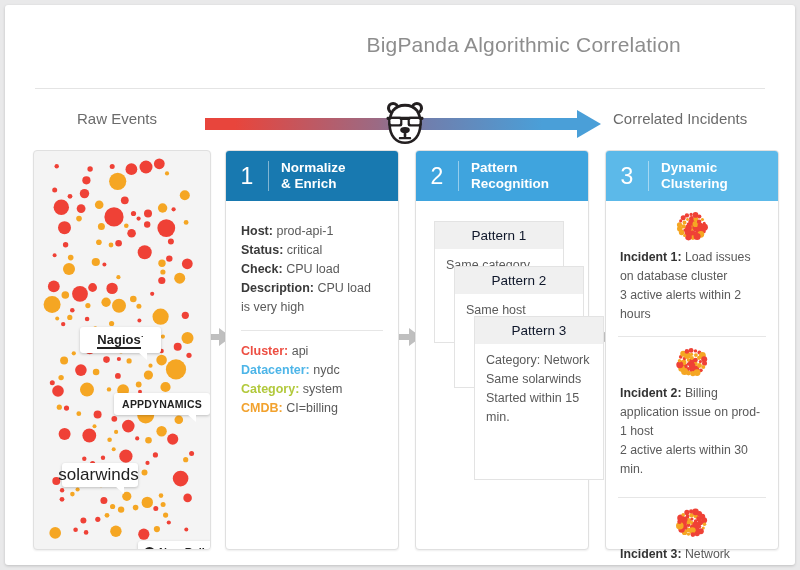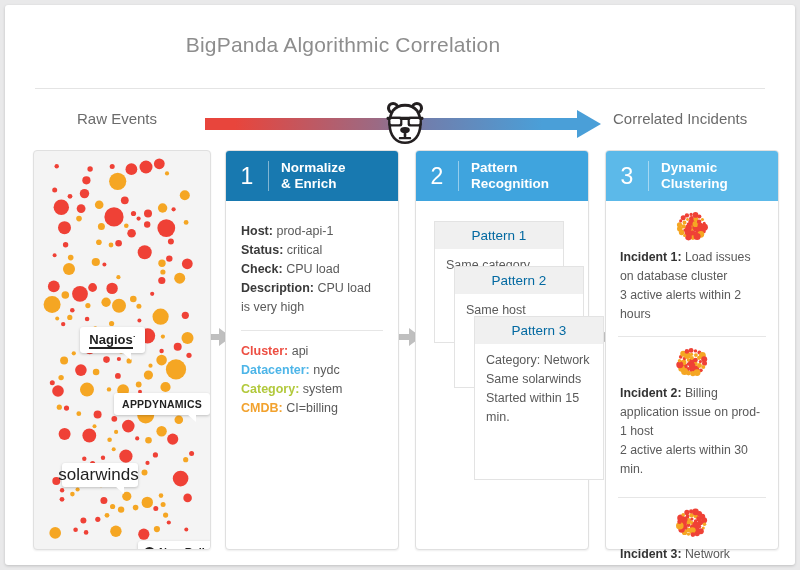--- a/index.html
+++ b/index.html
@@ -14,21 +14,21 @@
     width:790px;height:560px;
     background:#ffffff;
     border-radius:3px;
     box-shadow:0 1px 3px rgba(0,0,0,.18);
     overflow:hidden;
   }
 
   
   #title{
     position:absolute;left:0;top:28px;width:676px;
-    text-align:center;font-size:21px;color:#8d8d8d;font-weight:400;
+    text-align:right;font-size:21px;color:#8d8d8d;font-weight:400;
     letter-spacing:.2px;
   }
   #hrule{
     position:absolute;left:30px;top:83px;width:730px;height:1px;
     background:#e4e4e4;
   }
 
   
   #flow{position:absolute;left:0;top:100px;width:790px;height:36px;}
   .flow-label{
@@ -77,21 +77,21 @@
 
   .k-cluster{color:#ed4f43;font-weight:bold;}
   .k-dc{color:#4db5e8;font-weight:bold;}
   .k-cat{color:#b2c93c;font-weight:bold;}
   .k-run{color:#9b6fc4;font-weight:bold;}
   .k-cmdb{color:#f2a22e;font-weight:bold;}
   .link{color:#3a9fd6;text-decoration:underline;word-break:break-all;}
 
   
   .pat{position:absolute;border:1px solid #e3e3e3;background:#fff;}
-  .pat-hd{background:#f0f0f0;text-align:center;font-size:13.5px;color:#0369a1;
+  .pat-hd{background:#f0f0f0;text-align:center;font-size:13.5px;color:#0f172a;
           padding:6px 16px;}
   .pat-bd{padding:7px 11px;font-size:12.5px;color:#5a5a5a;line-height:19px;}
   #pat1{left:18px;top:70px;width:128px;height:120px;}
   #pat2{left:38px;top:115px;width:128px;height:120px;}
   #pat3{left:58px;top:165px;width:128px;height:162px;}
 
   
   .inc{padding:0 14px;}
   .inc-txt{font-size:12.3px;color:#5a5a5a;line-height:19px;padding-top:5px;}
   .inc-txt b{color:#333;}
@@ -104,21 +104,21 @@
     position:absolute;background:#fff;border-radius:3px;
     box-shadow:0 1px 3px rgba(0,0,0,.22);
     display:flex;align-items:center;justify-content:center;
     font-weight:bold;color:#222;z-index:5;
   }
   .badge:after{
     content:"";position:absolute;right:14px;bottom:-7px;
     border-left:9px solid transparent;border-right:0px solid transparent;
     border-top:8px solid #fff;
   }
-  #b-nagios{left:46px;top:176px;width:65px;height:26px;font-size:13px;}
+  #b-nagios{left:46px;top:176px;width:81px;height:26px;font-size:13px;}
   #b-nagios span{border-bottom:2px solid #222;padding-bottom:0px;}
   #b-appd{left:80px;top:242px;width:96px;height:22px;font-size:10.5px;letter-spacing:.2px;}
   #b-solar{left:28px;top:312px;width:76px;height:24px;font-size:17px;font-weight:normal;}
   #b-nr{left:104px;top:390px;width:82px;height:22px;font-size:11px;}
 
   
   .conn{position:absolute;top:322px;width:26px;height:20px;}
 </style>
 </head>
 <body>

